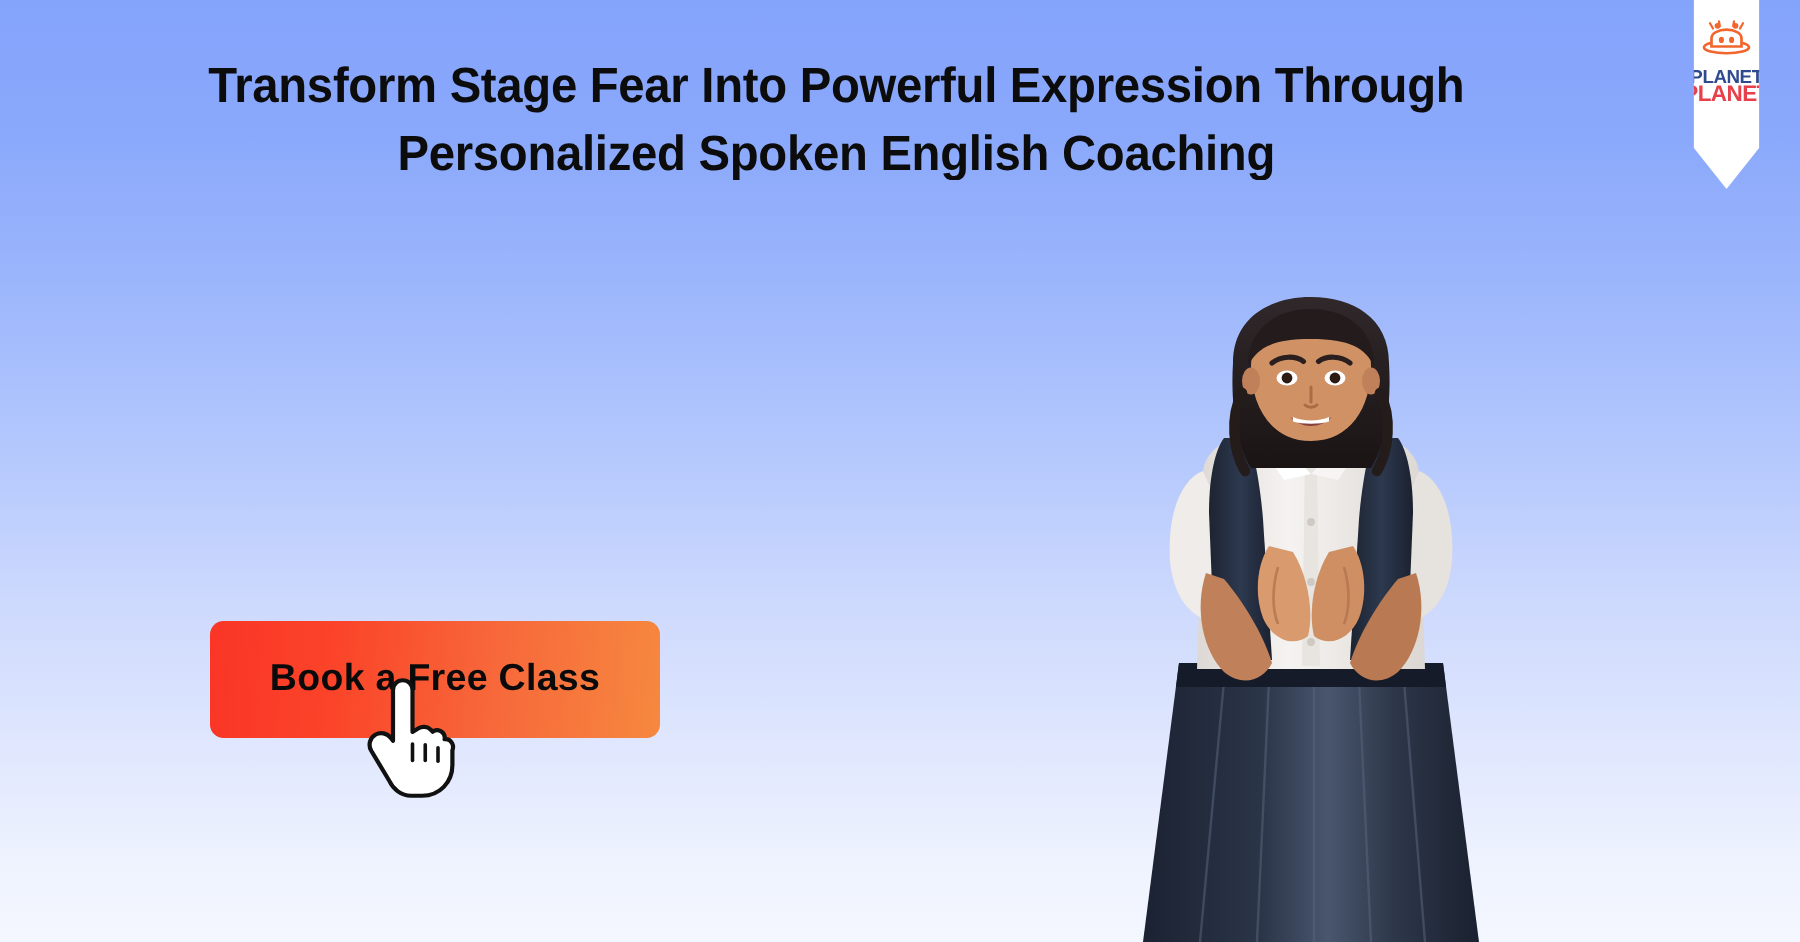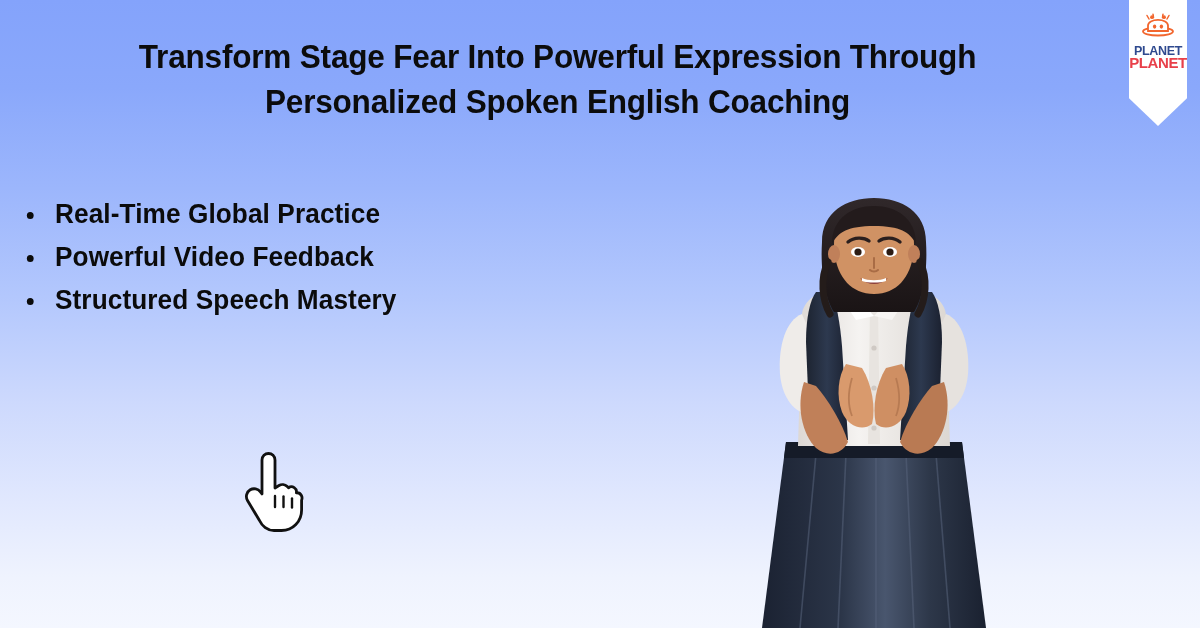--- a/index.html
+++ b/index.html
@@ -95,21 +95,21 @@
     position:absolute;
     left:232px; top:452px;
     width:82px; height:82px;
     pointer-events:none;
   }
 
   
   .ribbon {
     position:absolute;
     top:0; left:1129px;
-    width:58px; height:126px;
+    width:44px; height:126px;
     background:#ffffff;
     clip-path:polygon(0 0, 100% 0, 100% 78%, 50% 100%, 0 78%);
     display:flex;
     flex-direction:column;
     align-items:center;
     padding-top:13px;
   }
   .robot-icon { width:34px; height:28px; display:block; }
   .logo-text {
     margin-top:4px;
@@ -140,35 +140,24 @@
   .student-photo svg { display:block; width:100%; height:100%; }
 </style>
 </head>
 <body>
 
 <div class="banner">
 
   <h1 class="headline">Transform Stage Fear Into Powerful Expression Through
 Personalized Spoken English Coaching</h1>
 
-  <ul class="bullets">
-    <li class="bullet-item">
-      <span class="dot"></span>
-      <span>Real-Time Global Practice</span>
-    </li>
-    <li class="bullet-item">
-      <span class="dot"></span>
-      <span>Powerful Video Feedback</span>
-    </li>
-    <li class="bullet-item">
-      <span class="dot"></span>
-      <span>Structured Speech Mastery</span>
-    </li>
-  </ul>
-
+
+  <div class="cta-wrap">
+    <button class="cta-button">Book a Free Class</button>
+  </div>
 
   <div class="cta-cursor">
     <svg viewBox="0 0 82 82" xmlns="http://www.w3.org/2000/svg">
       <path d="M30 8 C30 4.2 33 1.5 36.5 1.5 C40 1.5 43 4.2 43 8 L43 36
                L47 33.5 C49.5 32 53 32.3 55 34.3 L56.5 35.8
                C58 34.6 60.4 34.4 62.2 35.6 C64 36.8 64.8 38.8 64.4 40.8
                C66.4 40.6 68.4 41.6 69.4 43.5 C70.2 45 70.2 46.7 69.6 48.2
                L69.6 58 C69.6 69.5 61 78.5 49.5 78.5
                L42 78.5 C35.5 78.5 30 74 27.5 68.5
                L15.5 48.5 C13.3 44.8 14.5 40 18.2 37.8

